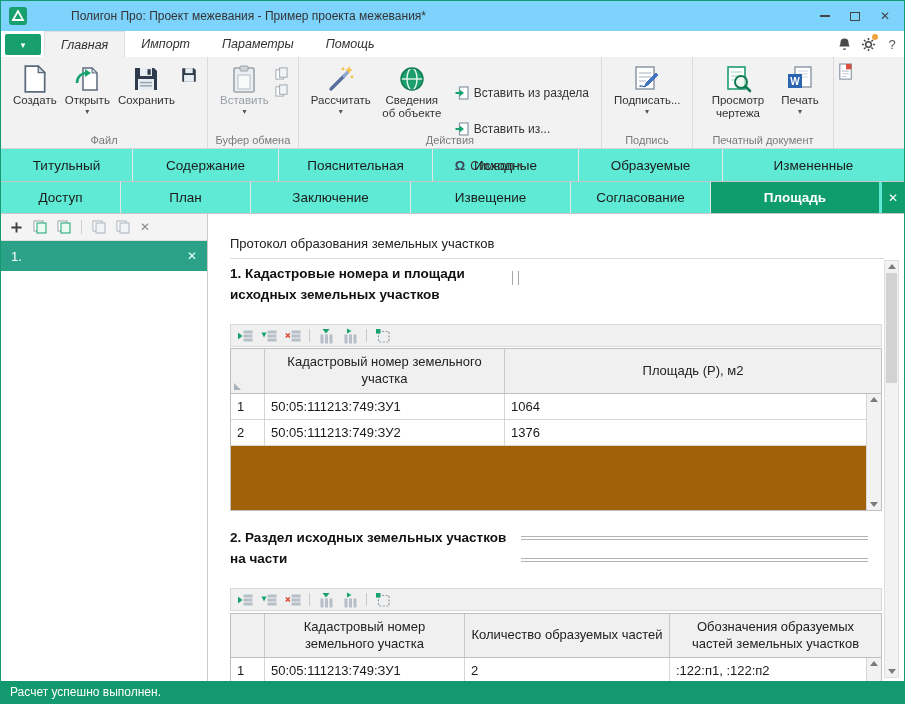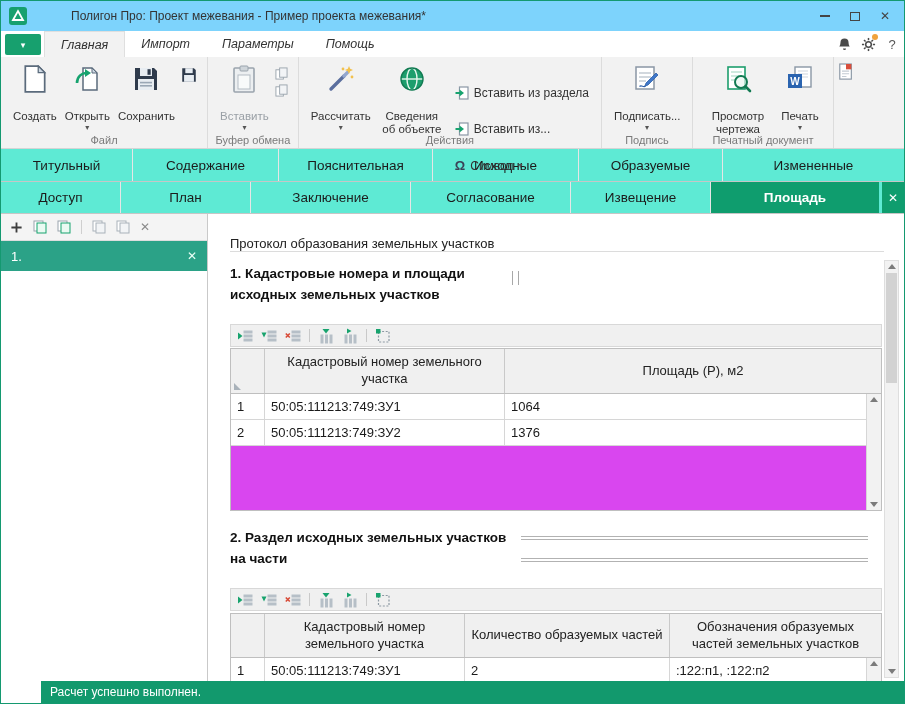--- a/index.html
+++ b/index.html
@@ -33,21 +33,21 @@
   
   .ribbon { height:92px; background:#f2f2f2; border-bottom:1px solid #d5d5d5;
             display:flex; align-items:stretch; }
   .rgroup { position:relative; display:flex; align-items:flex-start;
             padding:4px 8px 16px 8px; border-right:1px solid #dcdcdc; }
   .rgroup-label { position:absolute; bottom:2px; left:0; right:0; text-align:center;
                   font-size:11px; color:#7a7a7a; }
   .rbtn { display:flex; flex-direction:column; align-items:center; padding:3px 4px;
           min-width:50px; text-align:center; }
   .rbtn .ric { height:30px; display:flex; align-items:center; justify-content:center; }
-  .rlabel { font-size:11.5px; color:#333; line-height:1.15; margin-top:16px; max-width:66px; }
+  .rlabel { font-size:11.5px; color:#333; line-height:1.15; margin-top:0; max-width:66px; }
   .caret { font-size:8px; color:#555; line-height:1; margin-top:1px; }
   .rbtn.disabled .rlabel { color:#9aa0a6; }
   .mini-col { display:flex; flex-direction:column; gap:4px; padding:6px 2px 0 2px; }
   .action-stack { display:flex; flex-direction:column; gap:5px; padding:8px 4px 0 6px; }
   .action-row { display:flex; align-items:center; gap:5px; font-size:12px; color:#333;margin-top:17px; }
   .omega { font-size:13px; font-weight:bold; color:#3a4257; }
   .rextra { padding:6px 4px; }
 
   
   .tabs-row { display:flex; background:#5eead4; border-bottom:1px solid #c6c6c6; }
@@ -73,38 +73,38 @@
   .ptb-sep { width:1px; height:14px; background:#cfcfcf; }
   .ptb-icon { display:flex; align-items:center; color:#8a8a8a; font-size:12px; }
   .panel-item { height:30px; background:#2ba287; color:#fff; display:flex; align-items:center;
                 padding:0 10px; font-size:13px; }
   .panel-item-close { margin-left:auto; font-size:12px; color:#eafff6; }
 
   
   .content { position:absolute; left:208px; top:213px; right:0; bottom:22px; background:#fff;
              overflow:hidden; }
   .doc-title { position:absolute; left:21px; top:22px; right:20px; font-size:13px; color:#222;
-               border-bottom:1px solid #dcdcdc; }
+               padding-bottom:7px; border-bottom:1px solid #dcdcdc; }
   .sec-heading { position:absolute; left:21px; width:285px; font-size:13.5px; font-weight:bold;
                  line-height:1.55; color:#111; }
   #sec1-heading { top:50px; }
   #sec2-heading { top:314px; }
   .sec1-mark { position:absolute; left:303px; top:57px; width:7px; height:14px;
                border-left:1px solid #a8a8a8; border-right:1px solid #a8a8a8; }
   .sec2-line { position:absolute; left:312px; right:36px; height:4px;
                border-top:1px solid #b2b2b2; border-bottom:1px solid #b2b2b2; }
   #sec2-line1 { top:322px; } #sec2-line2 { top:344px; }
 
   .tbl-toolbar { position:absolute; left:21px; width:652px; height:23px; background:#f0f0f0;
                  border:1px solid #d8d8d8; display:flex; align-items:center; gap:8px; padding:0 6px; }
   #toolbar1 { top:110px; } #toolbar2 { top:374px; }
   .tt-sep { width:1px; height:13px; background:#c9c9c9; }
   .tt-icon { display:flex; align-items:center; }
 
-  .grid { position:absolute; left:21px; width:652px; border:1px solid #bfbfbf; background:#d946ef; }
+  .grid { position:absolute; left:21px; width:652px; border:1px solid #bfbfbf; background:#a16207; }
   #table1 { top:134px; height:163px; }
   #table2 { top:399px; height:78px; }
   .g-header { display:flex; background:#f0f0f0; border-bottom:1px solid #bfbfbf; }
   #table1 .g-header { height:45px; } #table2 .g-header { height:44px; }
   .g-h { display:flex; align-items:center; justify-content:center; text-align:center;
          font-size:13px; color:#222; padding:2px 6px; border-right:1px solid #c9c9c9;
          position:relative; line-height:1.3; }
   .g-h:last-child { border-right:none; }
   .c-num { width:34px; flex:0 0 auto; }
   .c-kn1 { width:240px; flex:0 0 auto; }
@@ -128,21 +128,21 @@
   .arr-down { width:0; height:0; border-left:4px solid transparent; border-right:4px solid transparent;
               border-top:5px solid #7b7b7b; }
   .main-scroll { position:absolute; right:5px; top:46px; bottom:3px; width:15px; background:#f2f2f2;
                  border:1px solid #dedede; display:flex; flex-direction:column; align-items:center;
                  padding:3px 0; }
   .ms-thumb { width:11px; height:110px; background:#d2d2d2; margin-top:4px; }
   .ms-fill { flex:1; }
 
   
   .statusbar { position:absolute; left:0; right:0; bottom:0; height:22px; background:#12996d;
-               color:#fff; display:flex; align-items:center; padding:0 9px; font-size:12px;margin-left:40px; }
+               color:#fff; display:flex; align-items:center; padding:0 9px; font-size:12px; }
 </style>
 </head>
 <body>
 
 <div class="window">
 
   <div class="titlebar">
     <div class="app-icon">
       <svg width="18" height="18" viewBox="0 0 18 18">
           <rect width="18" height="18" rx="3" fill="#17a06e"></rect>
@@ -385,22 +385,22 @@
     <div class="stab">Содержание</div>
     <div class="stab">Пояснительная</div>
     <div class="stab">Исходные</div>
     <div class="stab">Образуемые</div>
     <div class="stab">Измененные</div>
   </div>
   <div class="tabs-row" id="tabs-row2">
     <div class="stab">Доступ</div>
     <div class="stab">План</div>
     <div class="stab">Заключение</div>
+    <div class="stab">Извещение</div>
     <div class="stab">Согласование</div>
-    <div class="stab">Извещение</div>
     <div class="stab active">Площадь</div>
     <div class="tab-close">✕</div>
   </div>
 
   <div class="panel">
     <div class="panel-toolbar">
       <span class="ptb-icon">
         <svg width="13" height="13" viewBox="0 0 14 14">
             <path d="M7 1.5v11M1.5 7h11" stroke="#3d3d3d" stroke-width="2"></path>
           </svg>

